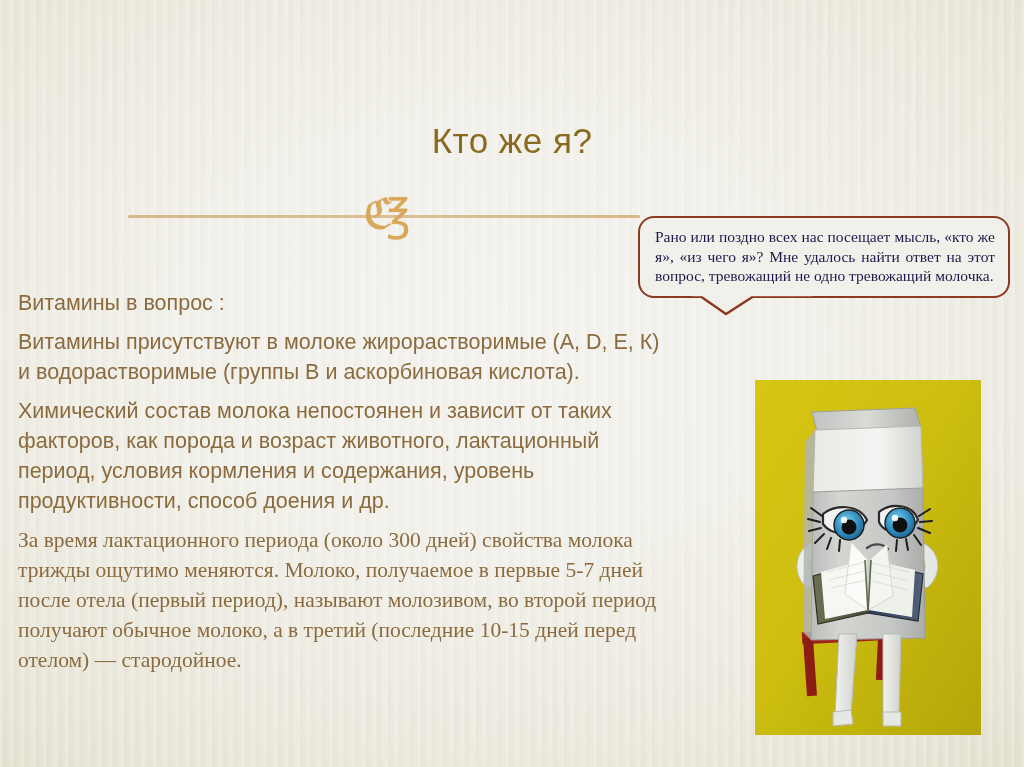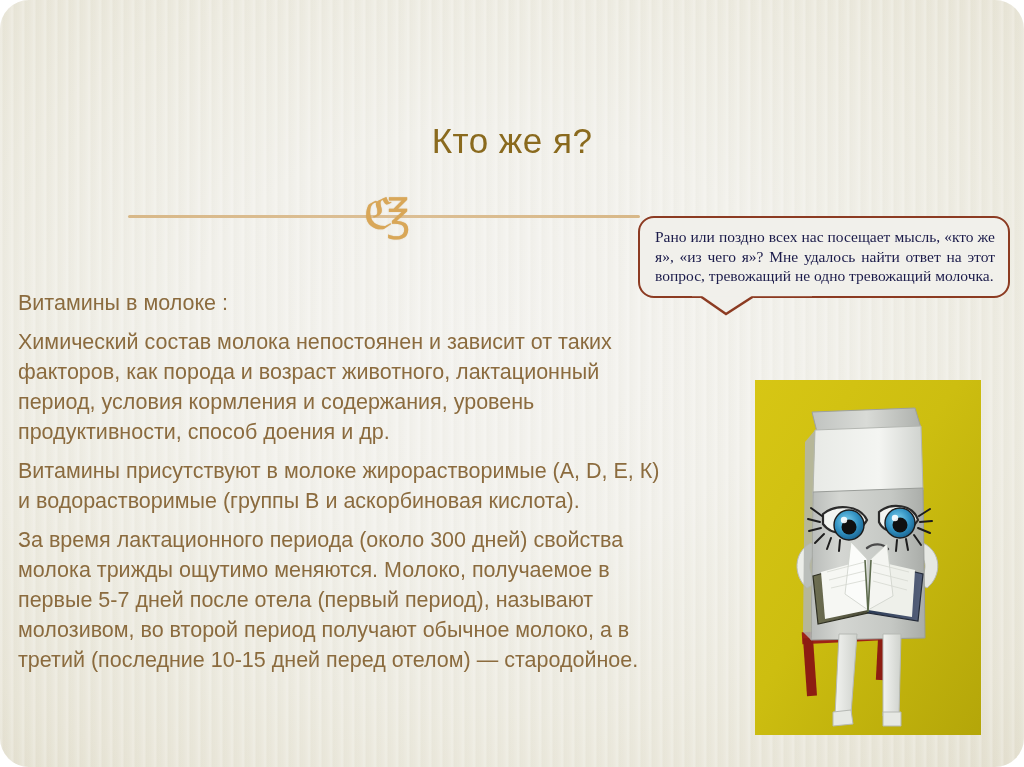--- a/index.html
+++ b/index.html
@@ -19,21 +19,20 @@
     width: 1024px;
     height: 767px;
     background:
       radial-gradient(ellipse 78% 72% at 48% 44%,
         #f3f2ee 0%,
         #f1f0ea 38%,
         #eceadf 68%,
         #e8e5d7 88%,
         #e4e0d0 100%);
     overflow: hidden;
-    border-radius: 29px;
   }
 
   
   #slide::before {
     content: "";
     position: absolute;
     inset: 0;
     pointer-events: none;
     background-image: repeating-linear-gradient(
       90deg,
@@ -133,21 +132,21 @@
     width: 646px;
     z-index: 3;
   }
   .body-copy p {
     margin: 0 0 9px 0;
     font-family: "Liberation Sans", sans-serif;
     font-size: 21.5px;
     line-height: 30px;
     color: #8b6b3e;
   }
-  .body-copy p:last-child { margin-bottom: 0; }
+  .body-copy p:last-child { margin-bottom: 0; font-family: Liberation Serif, serif; }
 
   
   .photo {
     position: absolute;
     left: 755px;
     top: 380px;
     width: 226px;
     height: 355px;
     background: linear-gradient(135deg, #d4c312 0%, #cfc010 42%, #b9aa0c 100%);
     overflow: hidden;
@@ -170,23 +169,23 @@
   <div class="speech-bubble">
     <p class="speech-bubble-text">Рано или поздно всех нас посещает мысль, «кто же я», «из чего я»? Мне удалось найти ответ на этот вопрос, тревожащий не одно тревожащий молочка.</p>
     <svg class="bubble-tail" viewBox="0 0 120 22" preserveAspectRatio="none">
       <polygon points="0,0 120,0 120,3 62,3 34,20 8,3 0,3" fill="#f1f0eb"></polygon>
       <polyline points="0,2 8,2 34,20 62,2 120,2" fill="none" stroke="#8c3b22" stroke-width="2.4" stroke-linejoin="miter"></polyline>
       <rect x="0" y="0" width="120" height="2.2" fill="#f1f0eb"></rect>
     </svg>
   </div>
 
   <div class="body-copy">
-    <p>Витамины в молоке :</p>
+    <p>Витамины в вопрос :</p>
+    <p>Витамины присутствуют в молоке жирорастворимые (А, D, Е, К) и водорастворимые (группы В и аскорбиновая кислота).</p>
     <p>Химический состав молока непостоянен и зависит от таких факторов, как порода и возраст животного, лактационный период, условия кормления и содержания, уровень продуктивности, способ доения и др.</p>
-    <p>Витамины присутствуют в молоке жирорастворимые (А, D, Е, К) и водорастворимые (группы В и аскорбиновая кислота).</p>
     <p>За время лактационного периода (около 300 дней) свойства молока трижды ощутимо меняются. Молоко, получаемое в первые 5-7 дней после отела (первый период), называют молозивом, во второй период получают обычное молоко, а в третий (последние 10-15 дней перед отелом) — стародойное.</p>
   </div>
 
   <div class="photo">
     <svg width="226" height="355" viewBox="0 0 226 355">
       <defs>
         <linearGradient id="yellowBg" x1="0" y1="0" x2="1" y2="1">
           <stop offset="0%" stop-color="#d7c614"></stop>
           <stop offset="45%" stop-color="#cdbe10"></stop>
           <stop offset="100%" stop-color="#b4a609"></stop>

